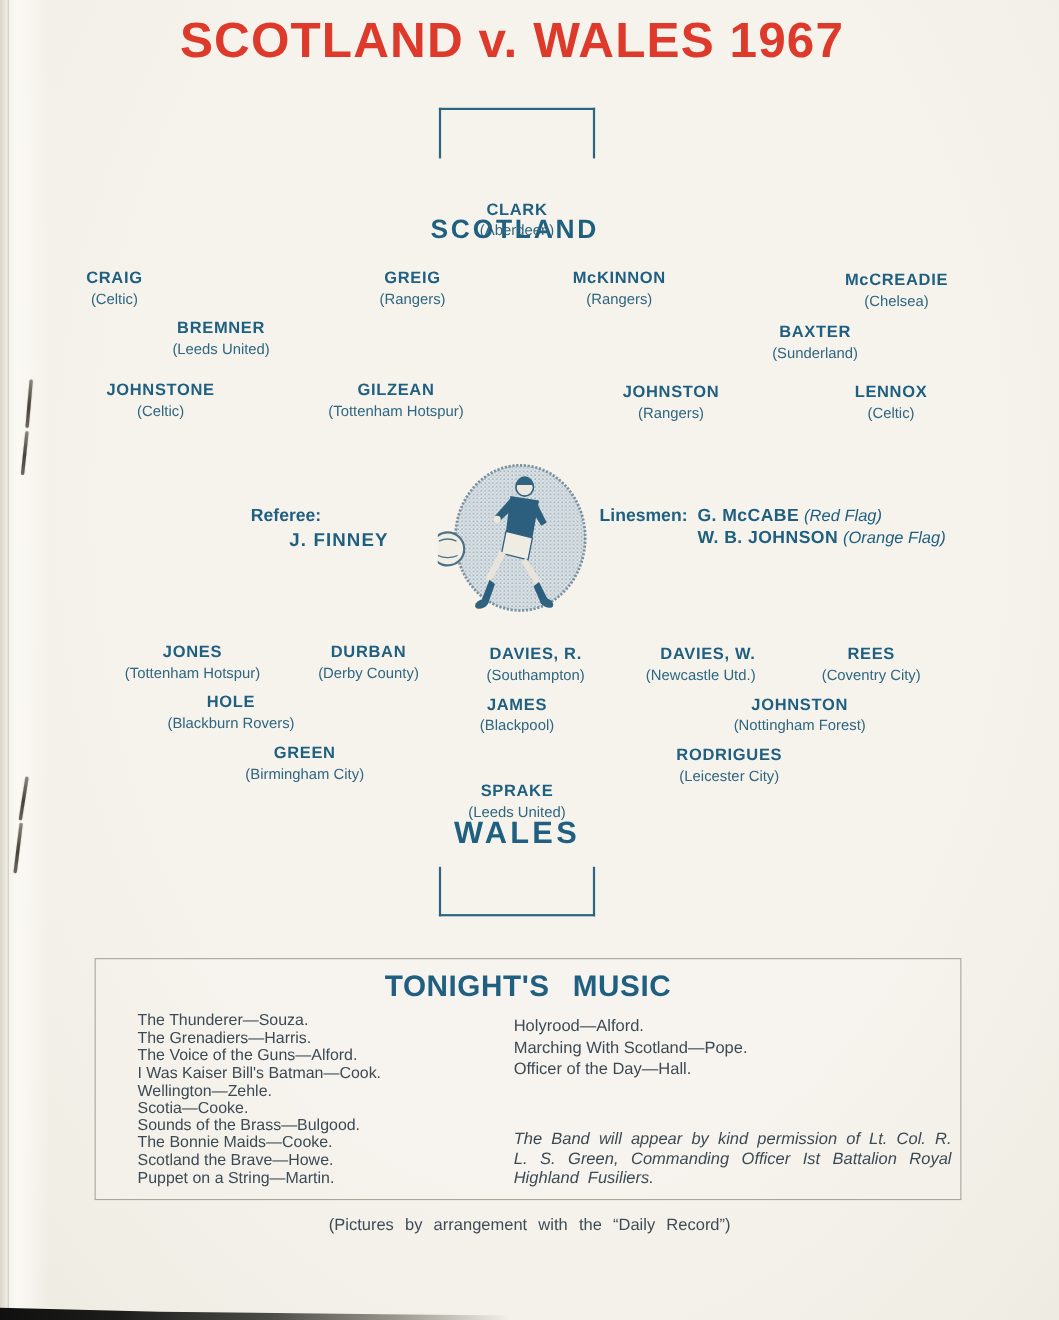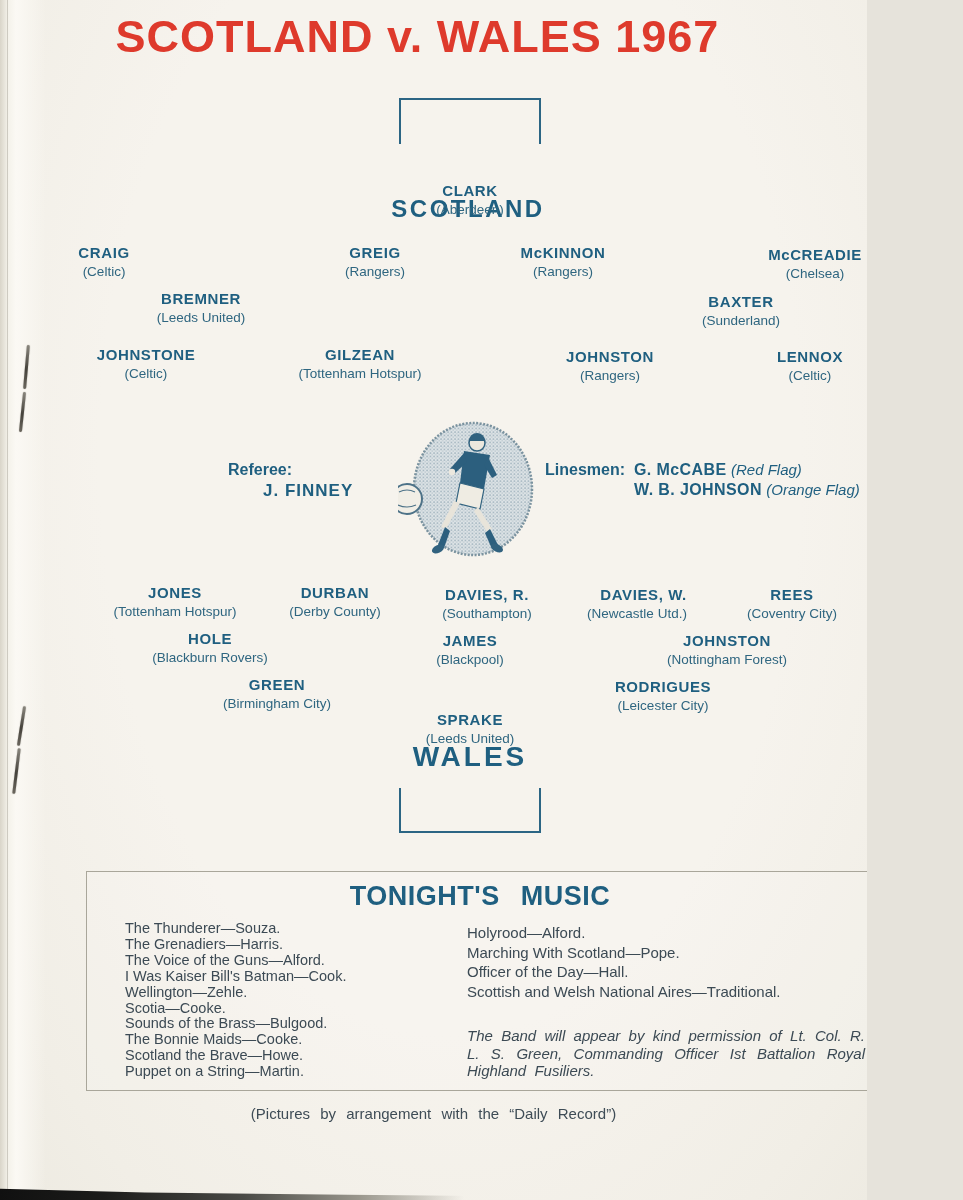--- a/index.html
+++ b/index.html
@@ -1,17 +1,17 @@
 <!DOCTYPE html>
 <html style="--title-red: #de3a2c; --team-blue: #1f5f80; --body-ink: #3c4a54; --page-cream: #f3f0e8;"><head>
 <meta charset="utf-8">
 <style>
   html,body { margin:0; padding:0; background:#e6e3db; }
   .page {
-    position:relative; width:867px; height:1200px; overflow:hidden;
+    position:relative; width:963px; height:1200px; overflow:hidden;
     background: radial-gradient(ellipse at 52% 38%, #f6f3ed 55%, #f1eee6 85%, #edeae1 100%);
     font-family:"Liberation Sans", sans-serif;
     color: var(--body-ink, #3c4a54);
   }
   .left-edge { position:absolute; left:0; top:0; bottom:0; width:46px; pointer-events:none;
     background: linear-gradient(to right, #d9d5c9 0px, #f4f2ea 8px, #fbf9f4 16px, rgba(251,249,244,0) 46px); }
   .crease { position:absolute; left:7px; top:0; bottom:0; width:1px; background:rgba(110,105,95,.28); }
   .bottom-edge { position:absolute; left:0; bottom:0; width:580px; height:15px;
     background: linear-gradient(to right, #101010 0%, #1c1c1a 18%, #4a4a46 42%, #9a978d 62%, rgba(154,151,141,0) 80%);
     clip-path: polygon(0 25%, 25% 50%, 60% 65%, 100% 80%, 100% 100%, 0 100%); }
@@ -226,21 +226,20 @@
       <li>Scotia—Cooke.</li>
       <li>Sounds of the Brass—Bulgood.</li>
       <li>The Bonnie Maids—Cooke.</li>
       <li>Scotland the Brave—Howe.</li>
       <li>Puppet on a String—Martin.</li>
     </ul>
     <ul class="music-list music-right">
       <li>Holyrood—Alford.</li>
       <li>Marching With Scotland—Pope.</li>
       <li>Officer of the Day—Hall.</li>
-      <li>Scottish and Welsh National Aires—Traditional.</li>
     </ul>
     <div class="band-note">The Band will appear by kind permission of Lt. Col. R. L. S. Green, Commanding Officer Ist Battalion Royal Highland Fusiliers.</div>
   </div>
 
   <div class="footer-caption">(Pictures by arrangement with the “Daily Record”)</div>
 
   <div class="bottom-edge"></div>
 </div>
 
 </body></html>

